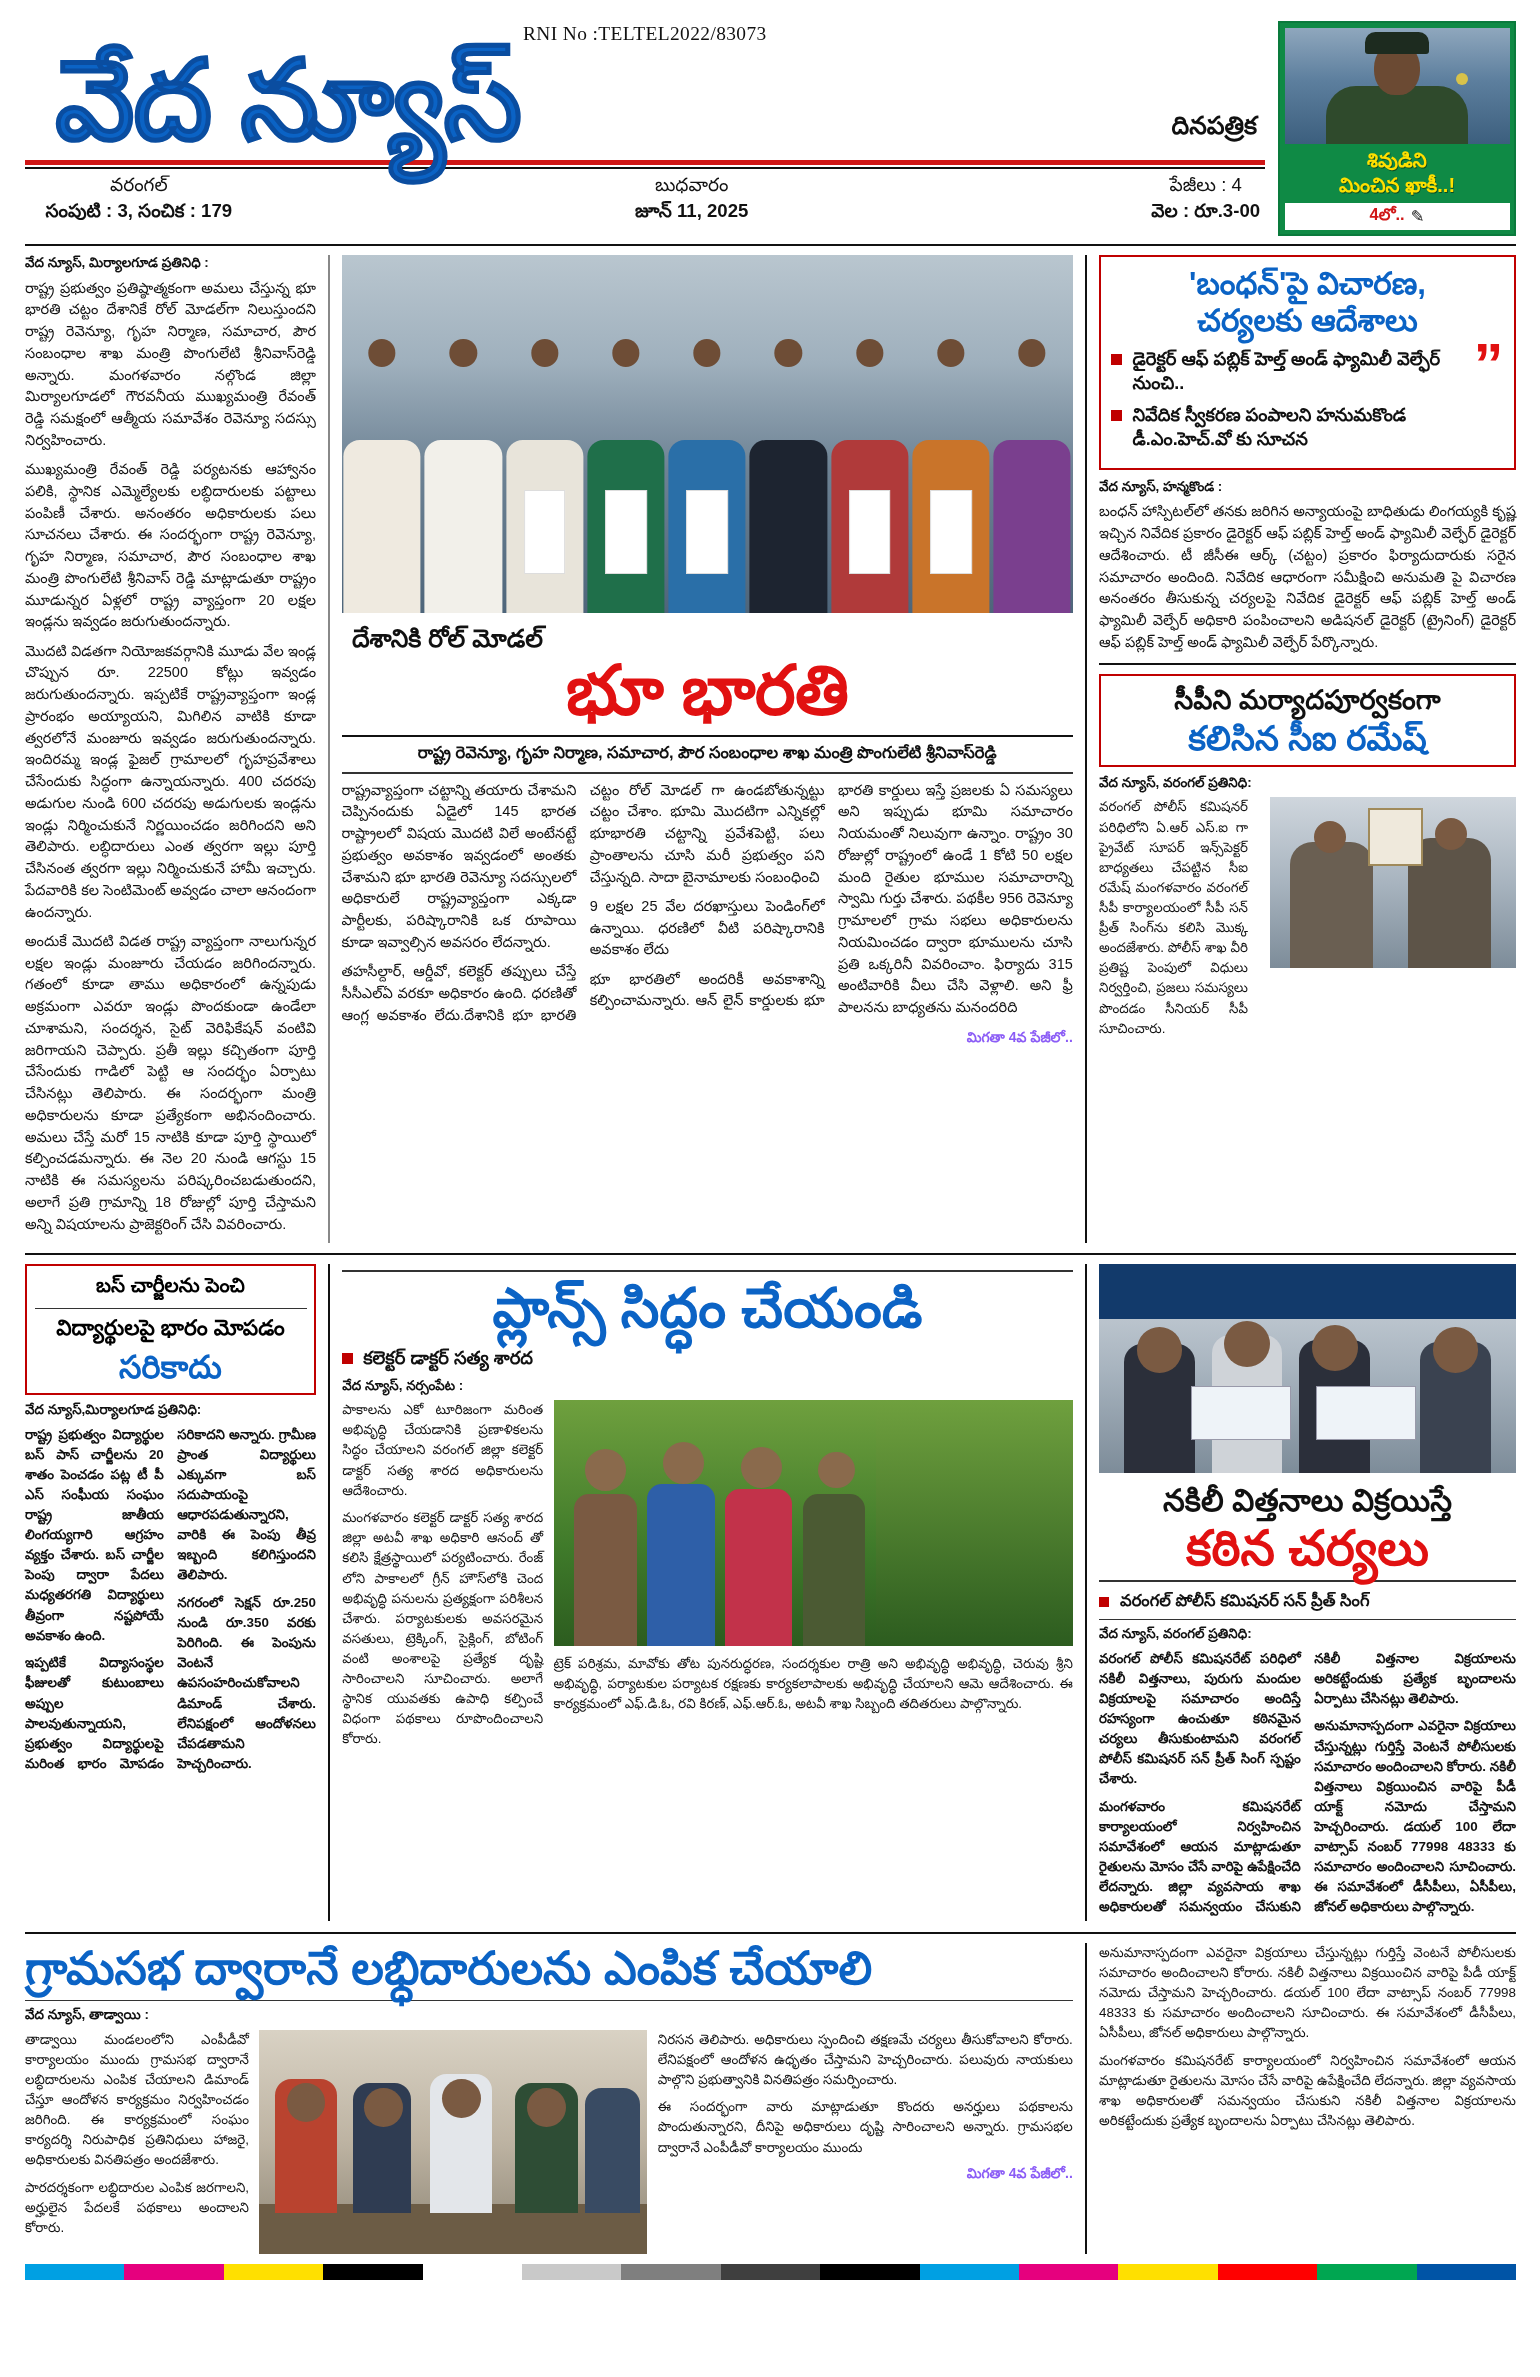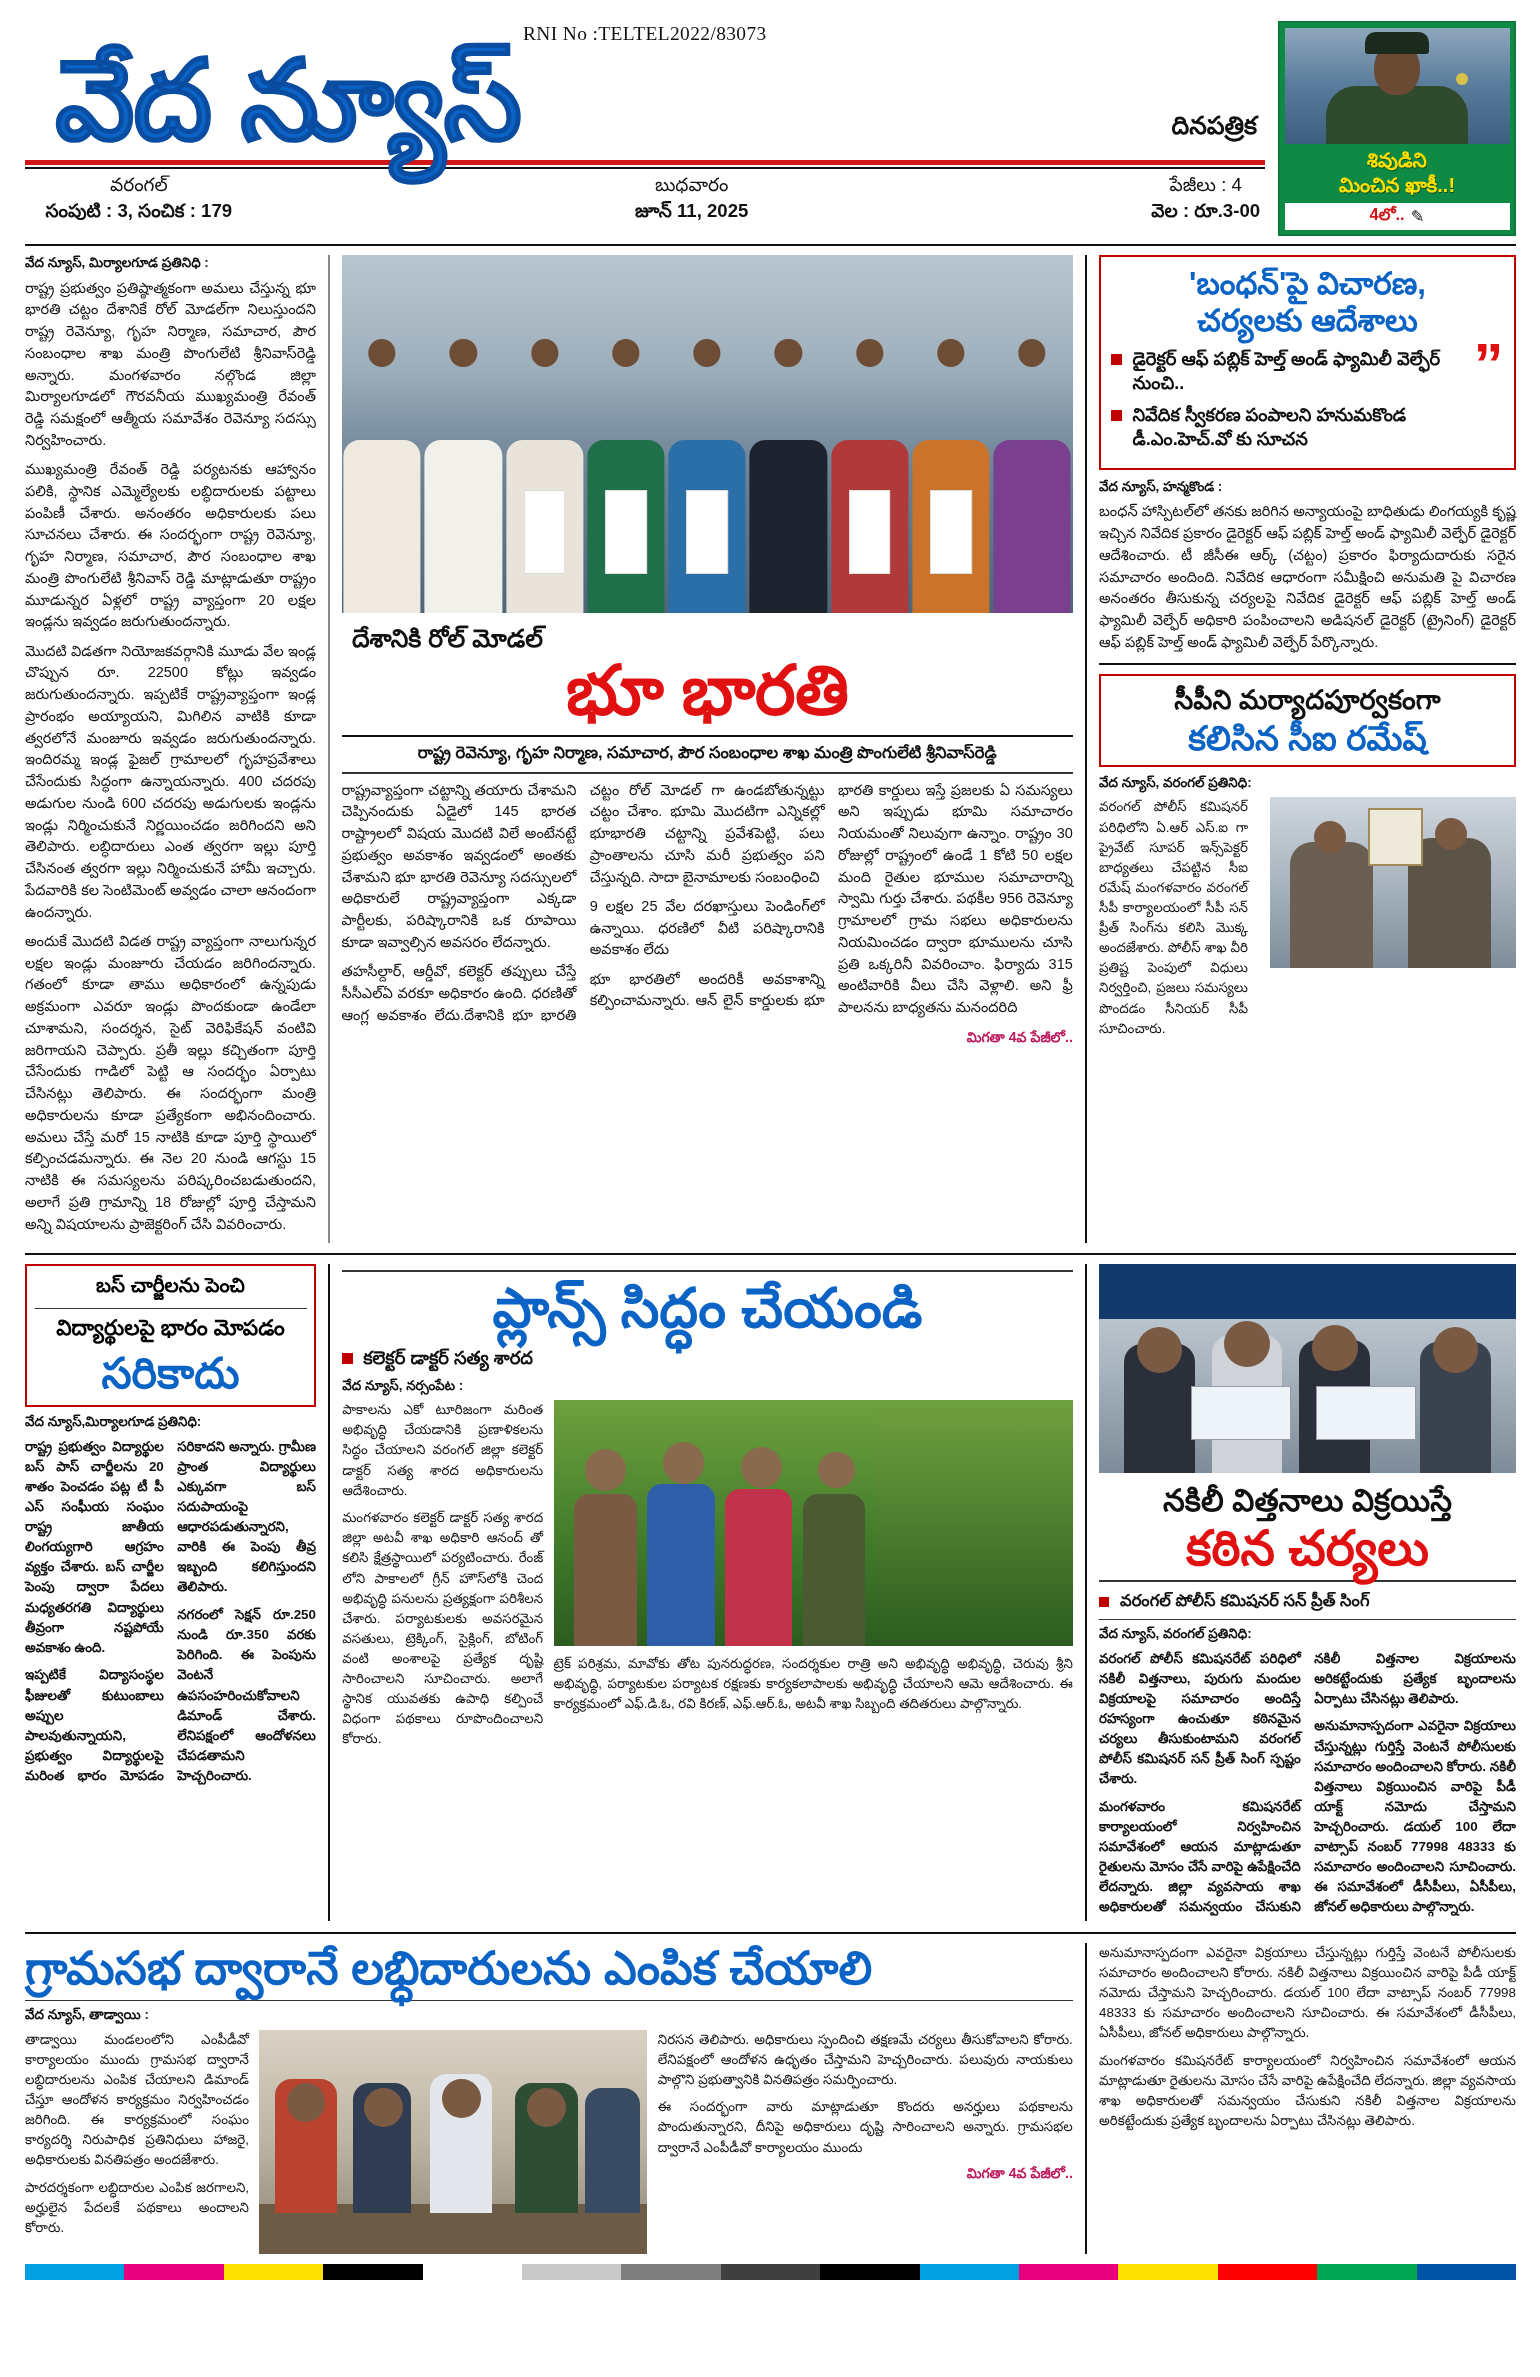--- a/index.html
+++ b/index.html
@@ -105,21 +105,21 @@
 
   
   .band { display:flex; gap:12px; }
   .vline { width:2.2px; background:#111; flex:0 0 2.2px; }
   .hline { height:2.2px; background:#111; margin:9px 0; }
   .hline-thin { height:1.5px; background:#333; margin:6px 0; }
 
   .col { }
   .p { font-size: 14.5px; line-height: 1.5; text-align: justify; color:#111; margin:0 0 7.5px 0; }
   .byline { font-size:13.4px; color:#111; margin:0 0 4.5px 0; font-weight:600; }
-  .contd { color:#be185d; font-weight:700; font-size:14px; text-align:right; margin-top:3px;}
+  .contd { color:#8b5cf6; font-weight:700; font-size:14px; text-align:right; margin-top:3px;}
 
   
   .kicker { font-size:25px; font-weight:700; color:#111; line-height:1.2; }
   .kicker-c { text-align:center; }
   .head-red {
     color:#e11111; font-weight:700; font-size:69px; line-height:1.05;
     text-align:center; letter-spacing:-0.7px;
   }
   .head-blue {
     color:#0b63c5; font-weight:700; font-size:46px; line-height:1.1; text-align:center;
@@ -331,21 +331,21 @@
 
   <div class="hline" style="margin-top:10.4px;"></div>
 
   <div class="band">
 
     <div class="col" style="width:291px;">
       <div class="boxed" style="padding:7.5px;">
         <div style="font-size:20px;font-weight:700;text-align:center;">బస్ చార్జీలను పెంచి</div>
         <div class="hline-thin"></div>
         <div style="font-size:21.6px;font-weight:700;text-align:center;">విద్యార్థులపై భారం మోపడం</div>
-        <div class="head-blue" style="font-size:43px;margin-top:4.5px;">సరికాదు</div>
+        <div class="head-blue" style="font-size:32px;margin-top:4.5px;">సరికాదు</div>
       </div>
       <div class="byline" style="margin-top:7.5px;">వేద న్యూస్,మిర్యాలగూడ ప్రతినిధి:</div>
       <div class="twocol">
         <p class="p" style="font-size:13.4px;">రాష్ట్ర ప్రభుత్వం విద్యార్థుల బస్ పాస్ చార్జీలను 20 శాతం పెంచడం పట్ల టీ పీ ఎస్ సంఘీయ సంఘం రాష్ట్ర జాతీయ లింగయ్యగారి ఆగ్రహం వ్యక్తం చేశారు. బస్ చార్జీల పెంపు ద్వారా పేదలు మధ్యతరగతి విద్యార్థులు తీవ్రంగా నష్టపోయే అవకాశం ఉంది.</p>
         <p class="p" style="font-size:13.4px;">ఇప్పటికే విద్యాసంస్థల ఫీజులతో కుటుంబాలు అప్పుల పాలవుతున్నాయని, ప్రభుత్వం విద్యార్థులపై మరింత భారం మోపడం సరికాదని అన్నారు. గ్రామీణ ప్రాంత విద్యార్థులు ఎక్కువగా బస్ సదుపాయంపై ఆధారపడుతున్నారని, వారికి ఈ పెంపు తీవ్ర ఇబ్బంది కలిగిస్తుందని తెలిపారు.</p>
         <p class="p" style="font-size:13.4px;">నగరంలో సెక్షన్ రూ.250 నుండి రూ.350 వరకు పెరిగింది. ఈ పెంపును వెంటనే ఉపసంహరించుకోవాలని డిమాండ్ చేశారు. లేనిపక్షంలో ఆందోళనలు చేపడతామని హెచ్చరించారు.</p>
       </div>
     </div>
 
     <div class="vline"></div>

